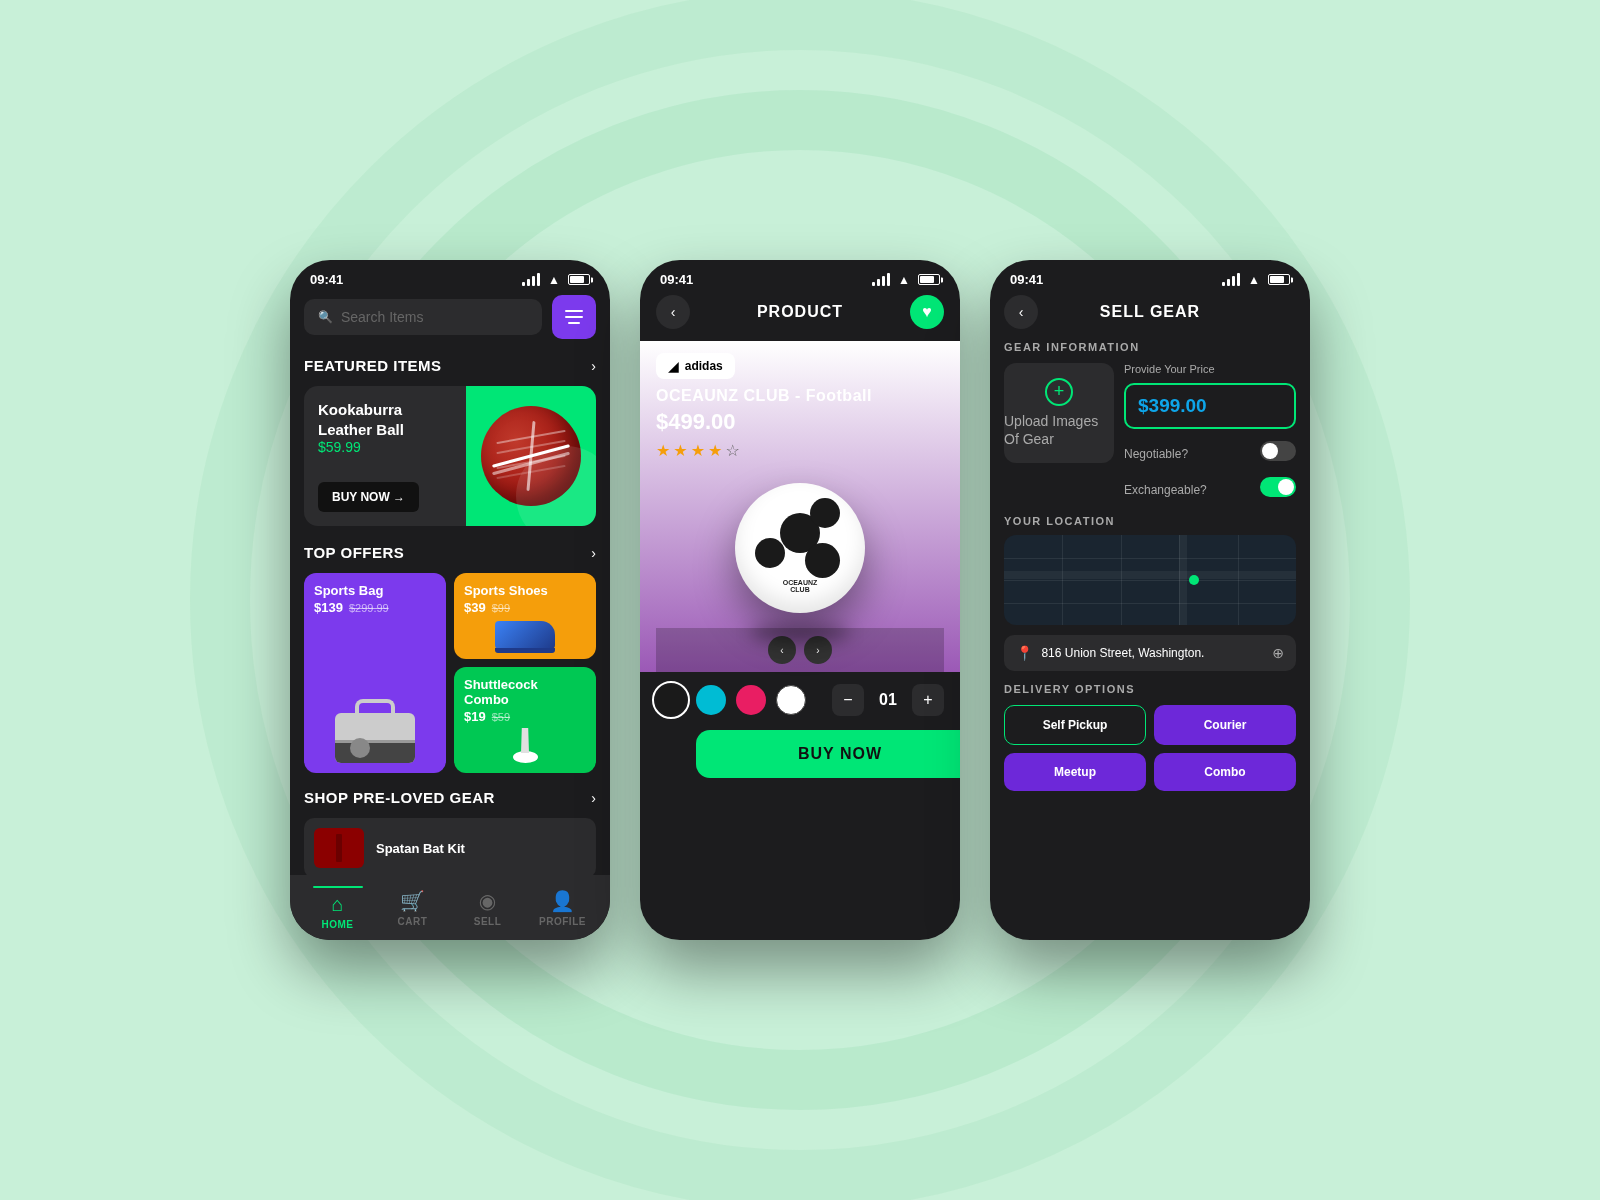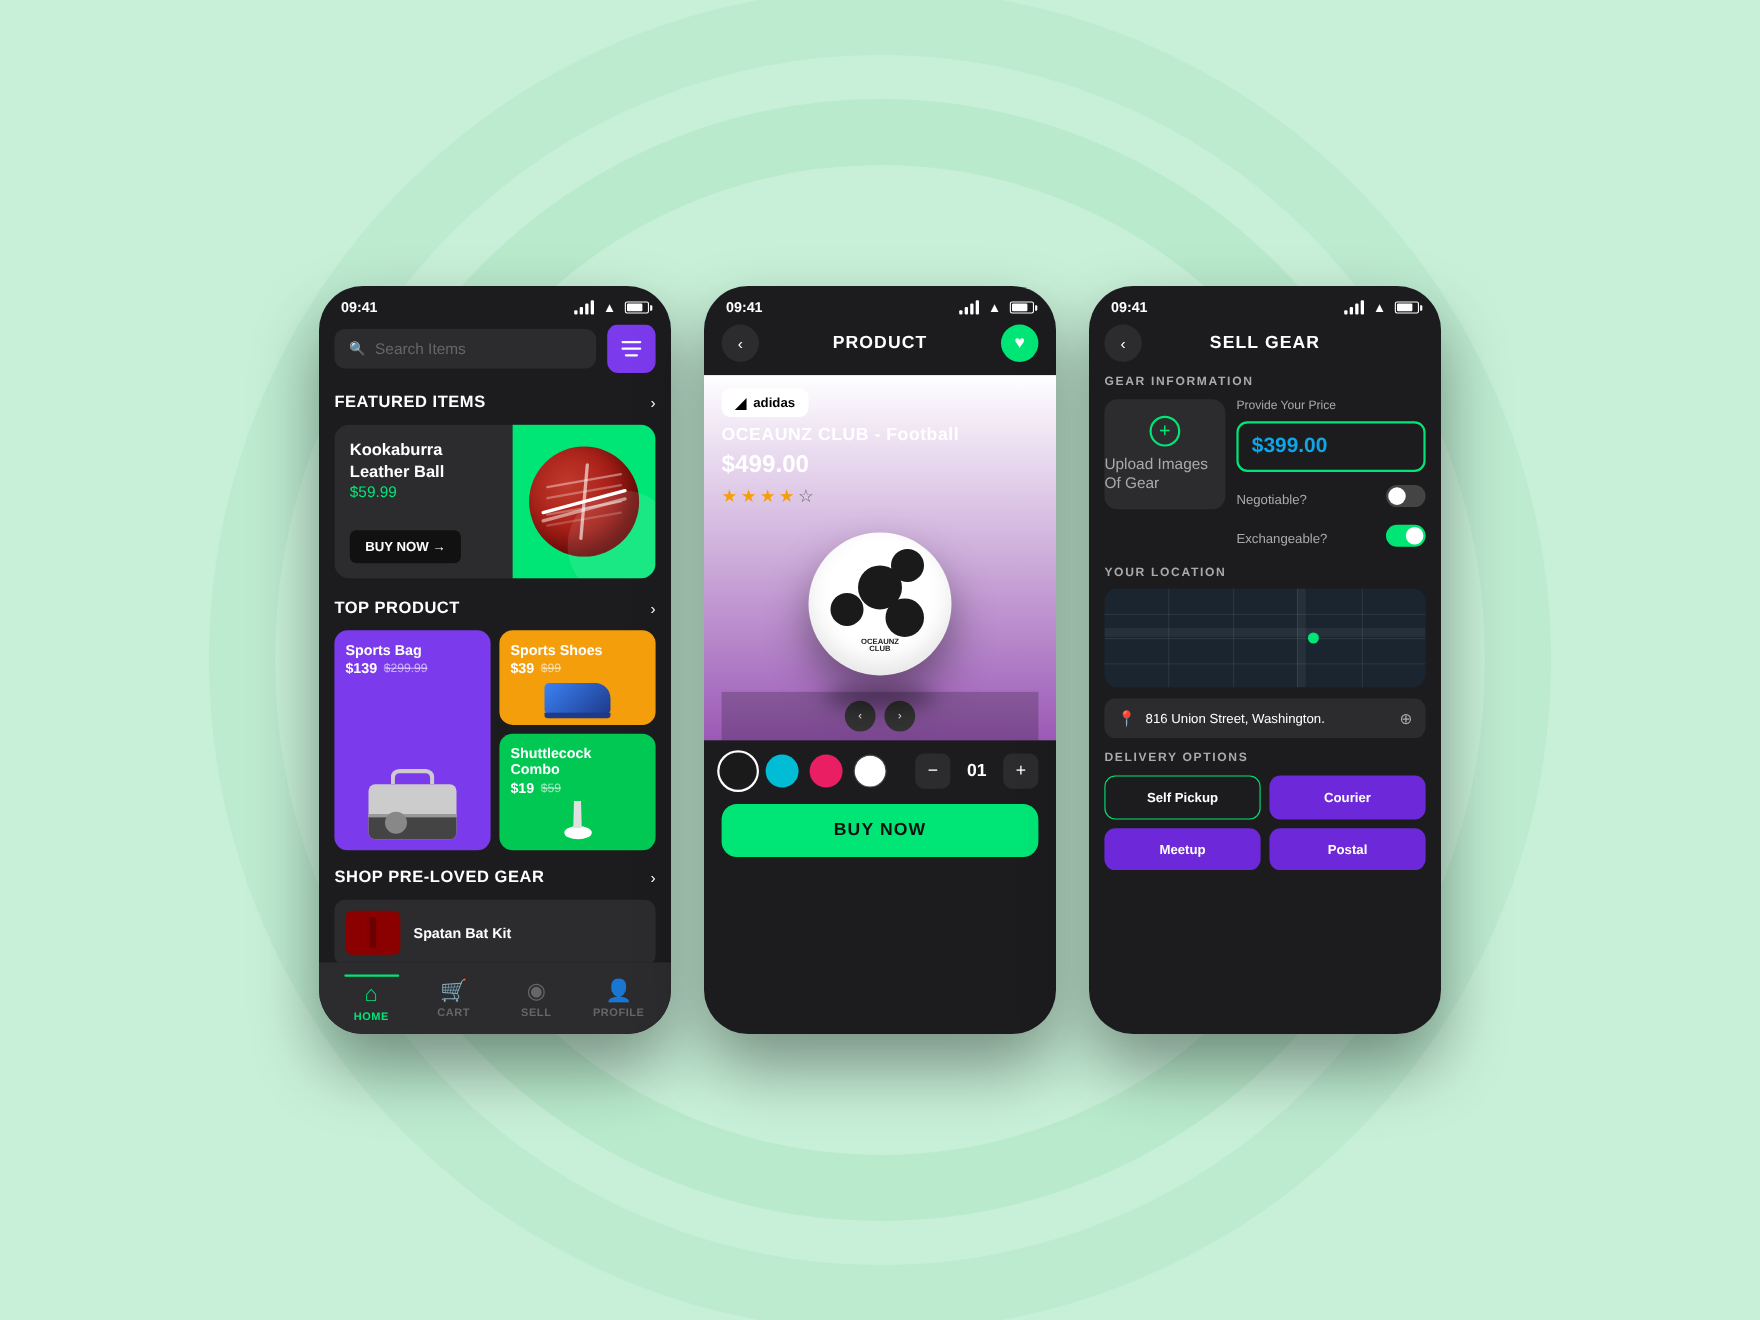--- a/index.html
+++ b/index.html
@@ -517,20 +517,21 @@
       background: #00e676;
       border: none;
       border-radius: 14px;
       padding: 15px;
       color: #111;
       font-size: 16px;
       font-weight: 800;
       letter-spacing: 1px;
       cursor: pointer;
       text-align: center;
+      margin-left: 40px;
     }
 
     
     .phone-sell .content {
       flex: 1;
       overflow: hidden;
       padding: 0 14px;
     }
 
     .sell-header {
@@ -789,21 +790,21 @@
               <div style="position:absolute;top:55%;left:15%;width:70%;height:2px;background:rgba(255,255,255,0.3);border-radius:2px;transform:rotate(-10deg);"></div>
               <div style="position:absolute;top:65%;left:15%;width:70%;height:2px;background:rgba(255,255,255,0.2);border-radius:2px;transform:rotate(-10deg);"></div>
             </div>
           </div>
 
           <div style="position:absolute;bottom:-20px;right:-20px;width:100px;height:100px;border-radius:50%;background:rgba(255,255,255,0.1);"></div>
         </div>
       </div>
 
       <div class="section-header">
-        <span class="section-title">TOP PRODUCT</span>
+        <span class="section-title">TOP OFFERS</span>
         <span class="chevron-right">›</span>
       </div>
 
       <div class="offers-grid">
 
         <div class="offer-card offer-bag">
           <div class="offer-title">Sports Bag</div>
           <div style="display:flex;gap:6px;align-items:center;">
             <span class="offer-price-new">$139</span>
             <span class="offer-price-old">$299.99</span>
@@ -1039,19 +1040,19 @@
         <span class="location-text">816 Union Street, Washington.</span>
         <span class="location-target">⊕</span>
       </div>
 
       <div class="delivery-label">DELIVERY OPTIONS</div>
 
       <div class="delivery-grid">
         <button class="delivery-btn selected">Self Pickup</button>
         <button class="delivery-btn">Courier</button>
         <button class="delivery-btn">Meetup</button>
-        <button class="delivery-btn">Postal</button>
+        <button class="delivery-btn">Combo</button>
       </div>
 
     </div>
   </div>
 
 </div>
 
 </body></html>

